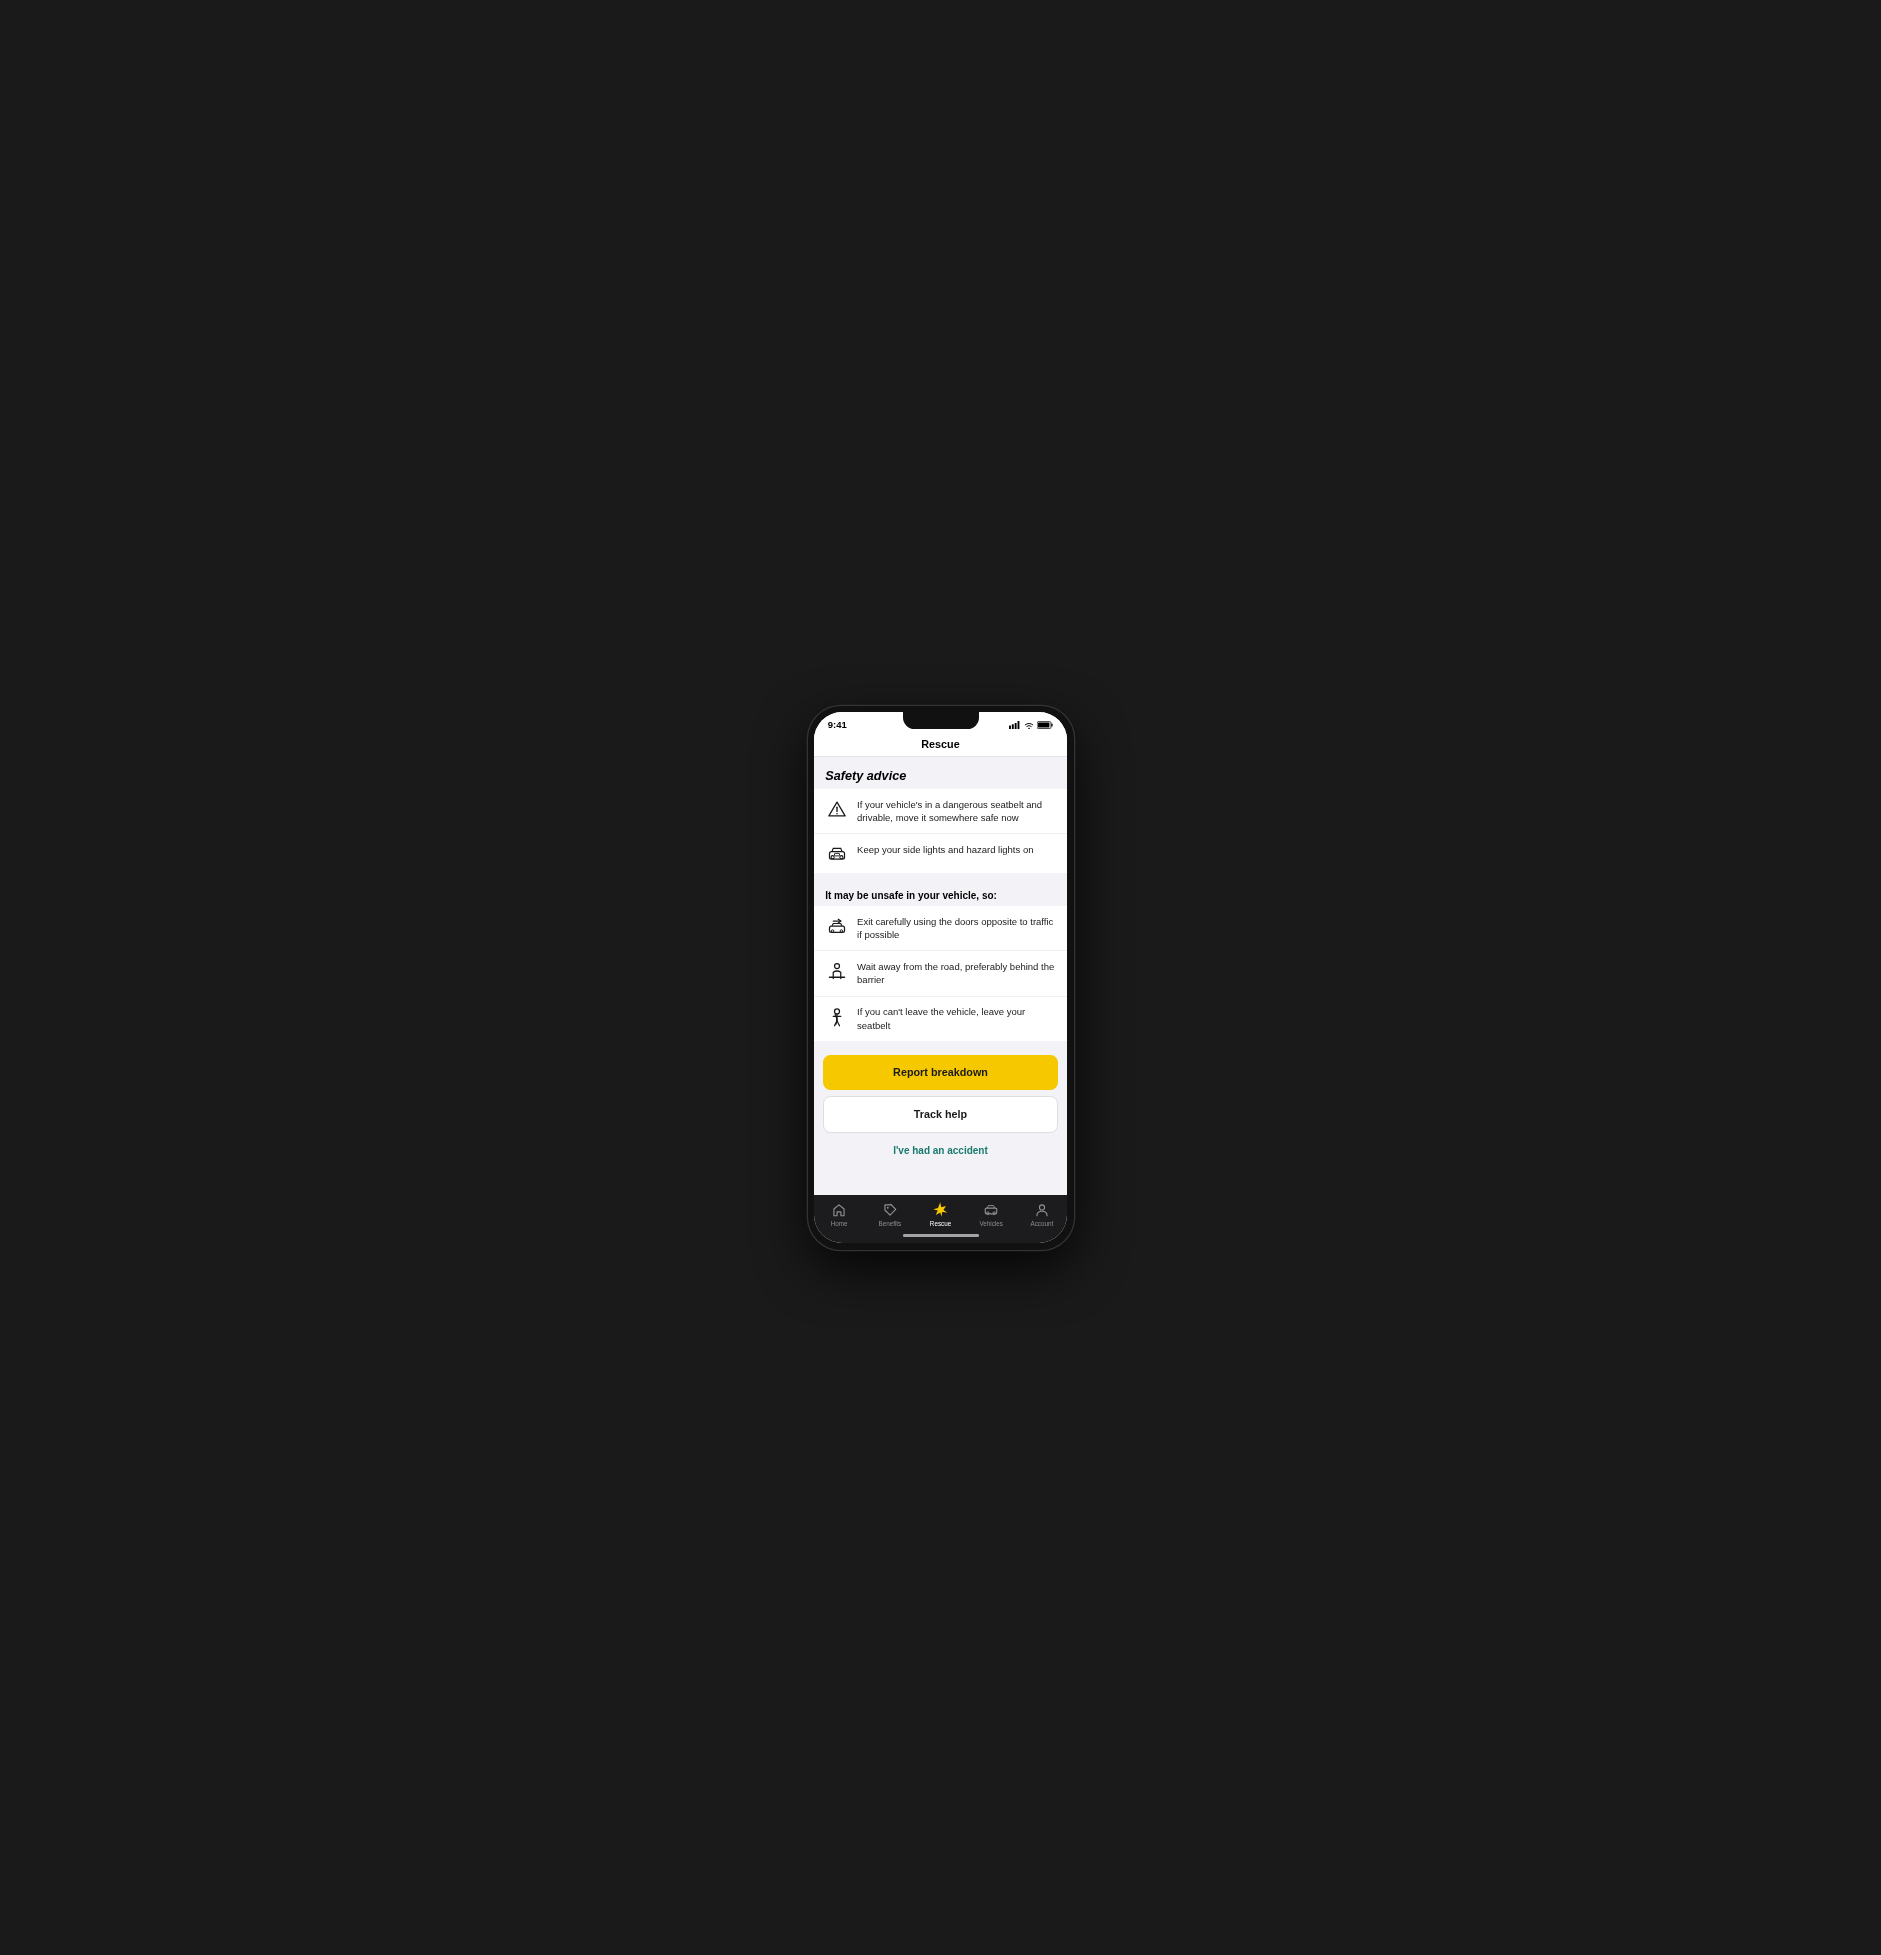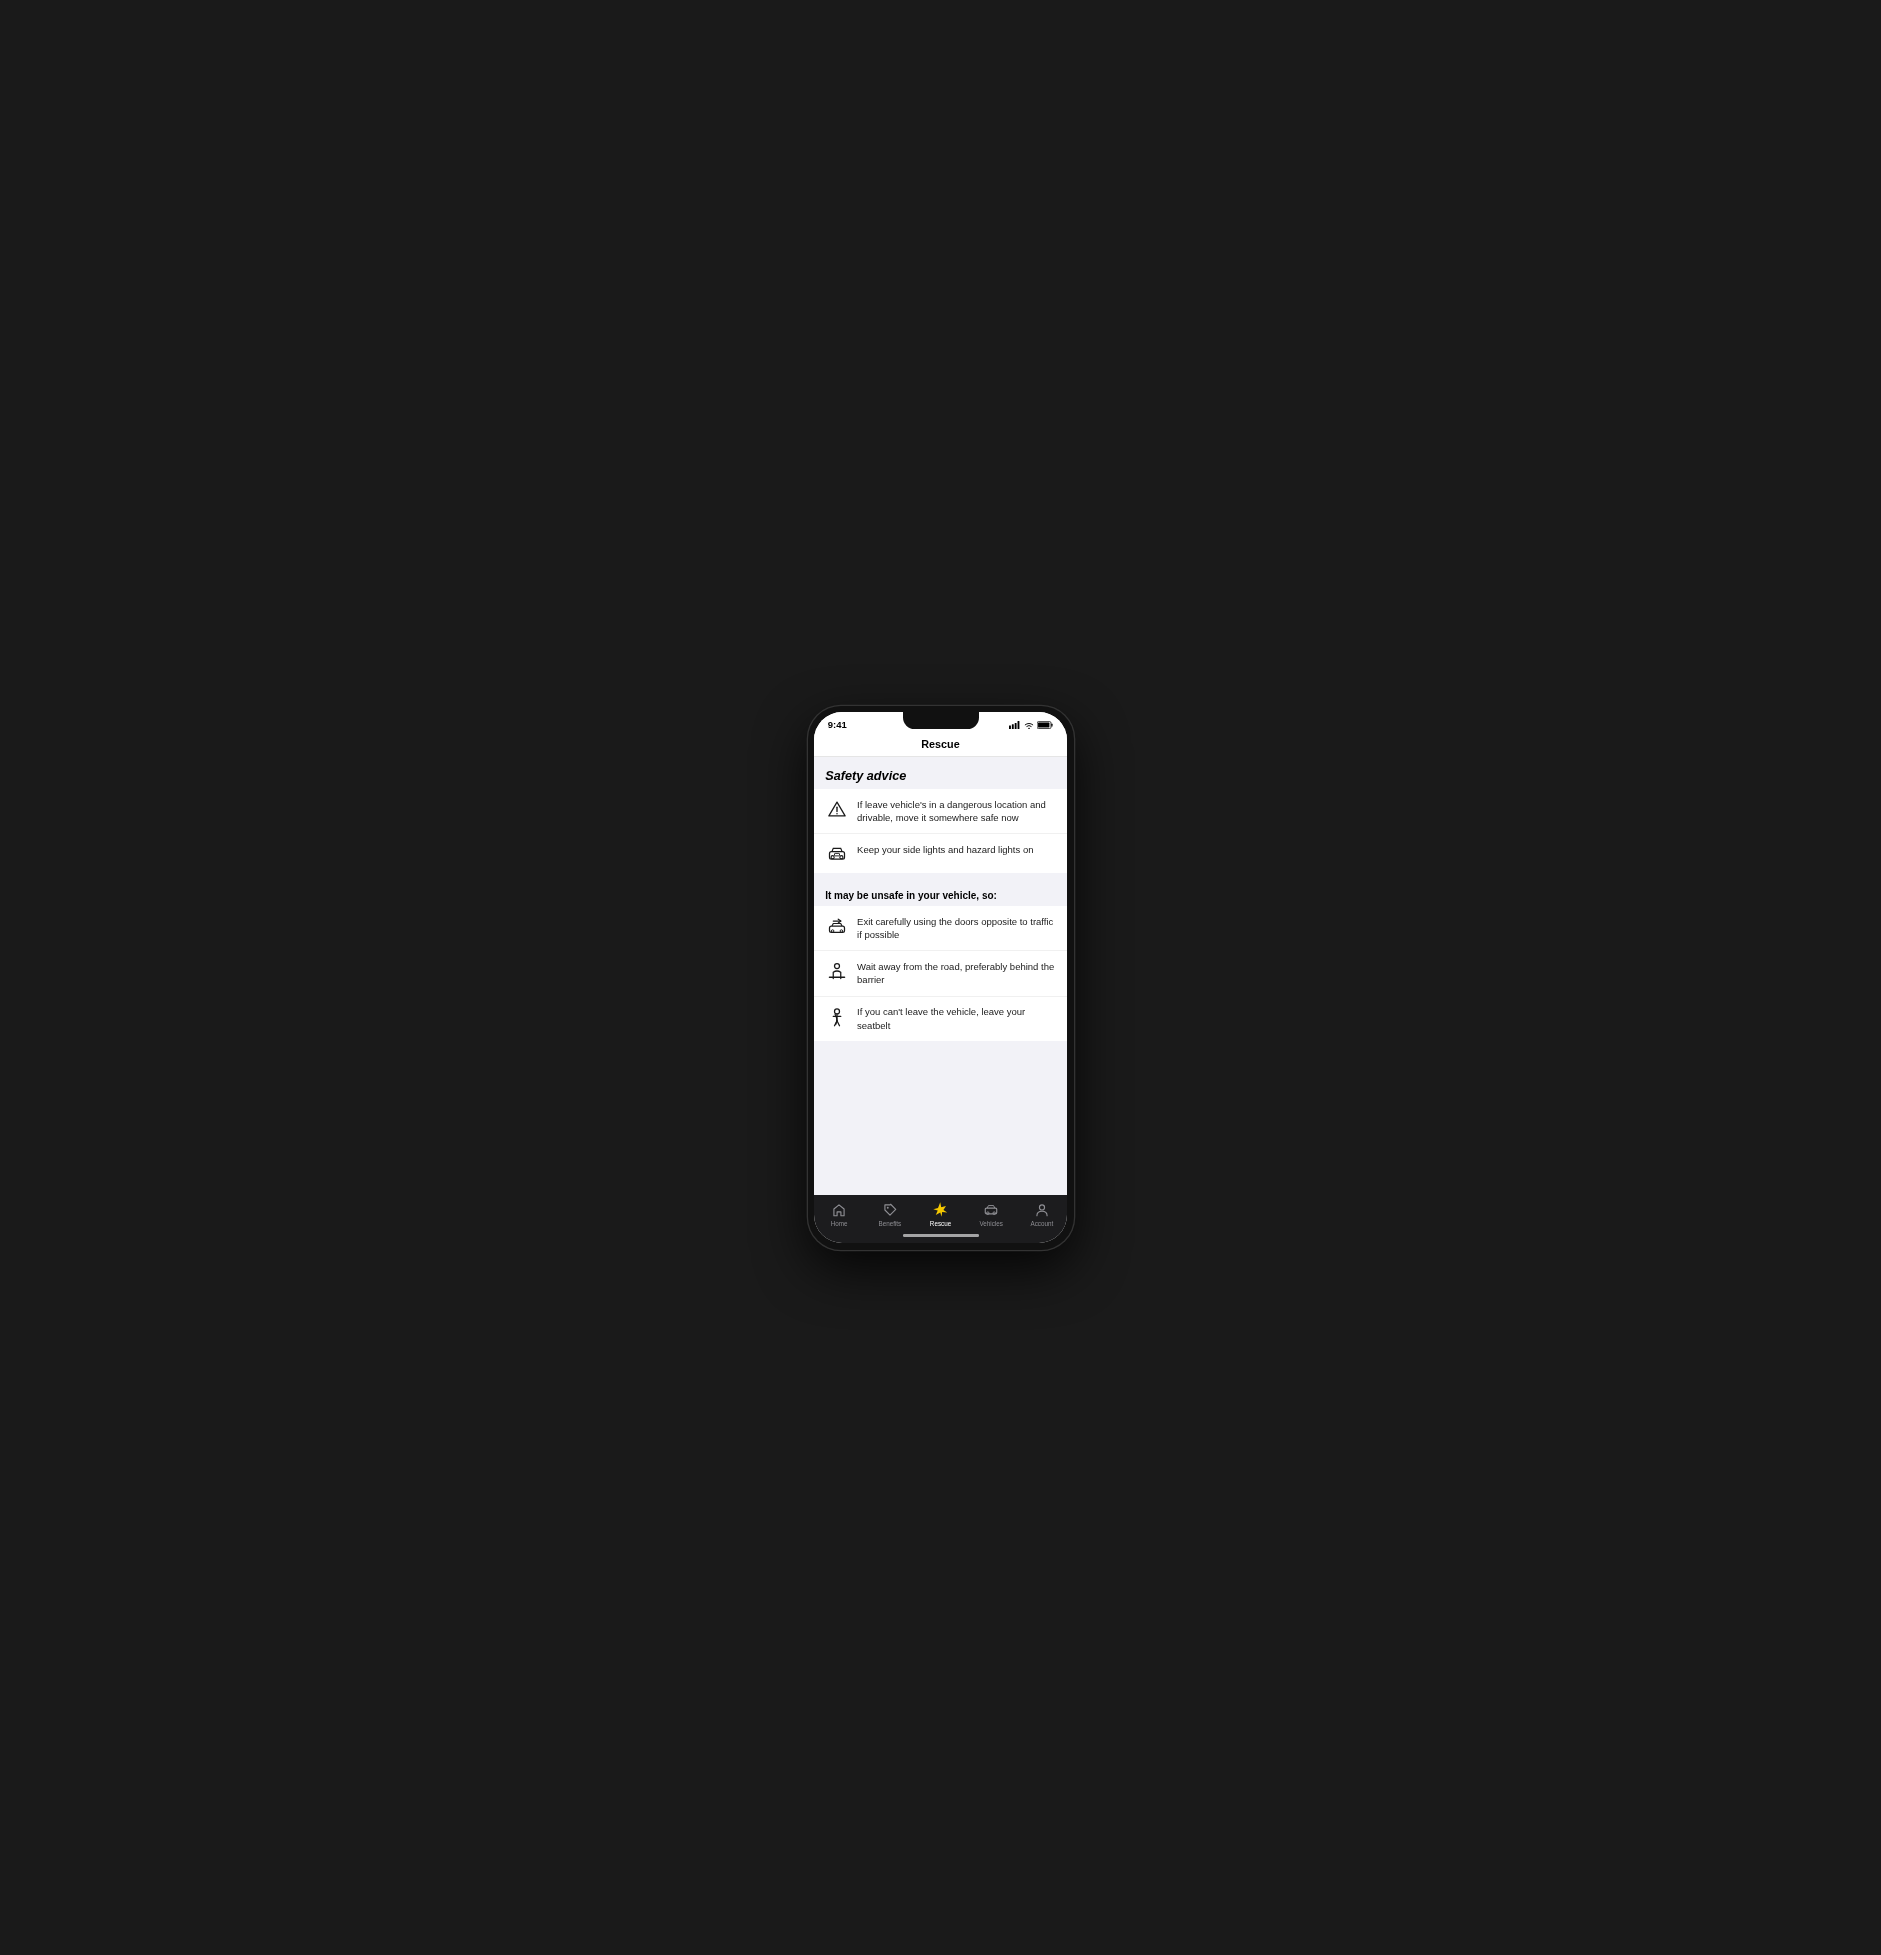--- a/index.html
+++ b/index.html
@@ -294,21 +294,21 @@
       <div class="card">
 
         <div class="advice-item">
           <div class="advice-icon">
             <svg viewBox="0 0 32 32" fill="none" xmlns="http://www.w3.org/2000/svg">
               <path d="M16 5 L29 27 L3 27 Z" fill="none" stroke="#1a1a1a" stroke-width="2" stroke-linejoin="round"></path>
               <line x1="16" y1="13" x2="16" y2="20" stroke="#1a1a1a" stroke-width="2.2" stroke-linecap="round"></line>
               <circle cx="16" cy="23.5" r="1.2" fill="#1a1a1a"></circle>
             </svg>
           </div>
-          <span class="advice-text">If leave vehicle's in a dangerous location and drivable, move it somewhere safe now</span>
+          <span class="advice-text">If your vehicle's in a dangerous seatbelt and drivable, move it somewhere safe now</span>
         </div>
 
         <div class="advice-item">
           <div class="advice-icon">
             <svg viewBox="0 0 32 32" fill="none" xmlns="http://www.w3.org/2000/svg">
               <rect x="4" y="12" width="24" height="12" rx="3" fill="none" stroke="#1a1a1a" stroke-width="2"></rect>
               <path d="M8 12 L10 7 L22 7 L24 12" fill="none" stroke="#1a1a1a" stroke-width="1.8"></path>
               <circle cx="9" cy="21" r="2.5" fill="none" stroke="#1a1a1a" stroke-width="1.8"></circle>
               <circle cx="23" cy="21" r="2.5" fill="none" stroke="#1a1a1a" stroke-width="1.8"></circle>
               <rect x="12" y="15" width="8" height="4" rx="1" fill="none" stroke="#1a1a1a" stroke-width="1.5"></rect>
@@ -367,20 +367,25 @@
               <path d="M13 12 Q18 20 14 28" fill="none" stroke="#1a1a1a" stroke-width="2" stroke-linecap="round"></path>
 
               <path d="M16 22 L12 30" stroke="#1a1a1a" stroke-width="2" stroke-linecap="round"></path>
               <path d="M16 22 L20 30" stroke="#1a1a1a" stroke-width="2" stroke-linecap="round"></path>
             </svg>
           </div>
           <span class="advice-text">If you can't leave the vehicle, leave your seatbelt</span>
         </div>
       </div>
 
+      <div class="buttons-section">
+        <button class="btn-report">Report breakdown</button>
+        <button class="btn-track">Track help</button>
+        <button class="btn-accident">I've had an accident</button>
+      </div>
     </div>
 
     <div class="tab-bar">
 
       <div class="tab-item">
         <div class="tab-icon">
           <svg width="14" height="14" viewBox="0 0 22 22" fill="none">
             <path d="M3 9.5 L11 3 L19 9.5 L19 20 L14 20 L14 14 L8 14 L8 20 L3 20 Z" fill="none" stroke="#8e8e93" stroke-width="1.8" stroke-linejoin="round"></path>
           </svg>
         </div>

